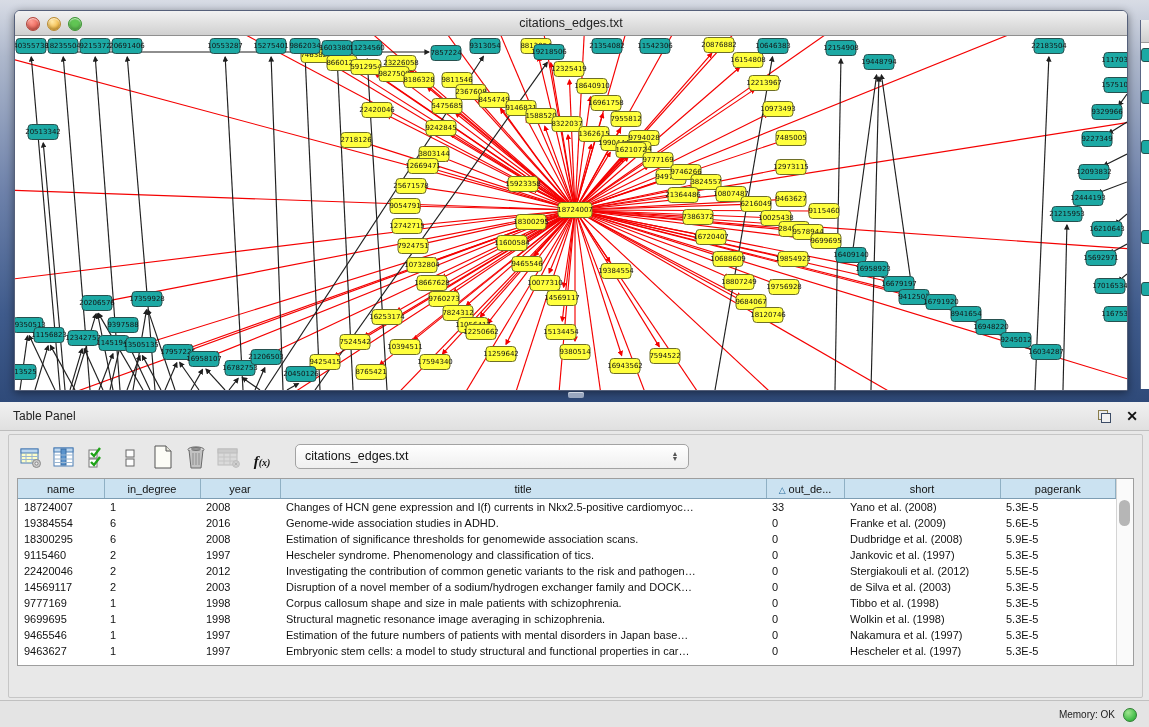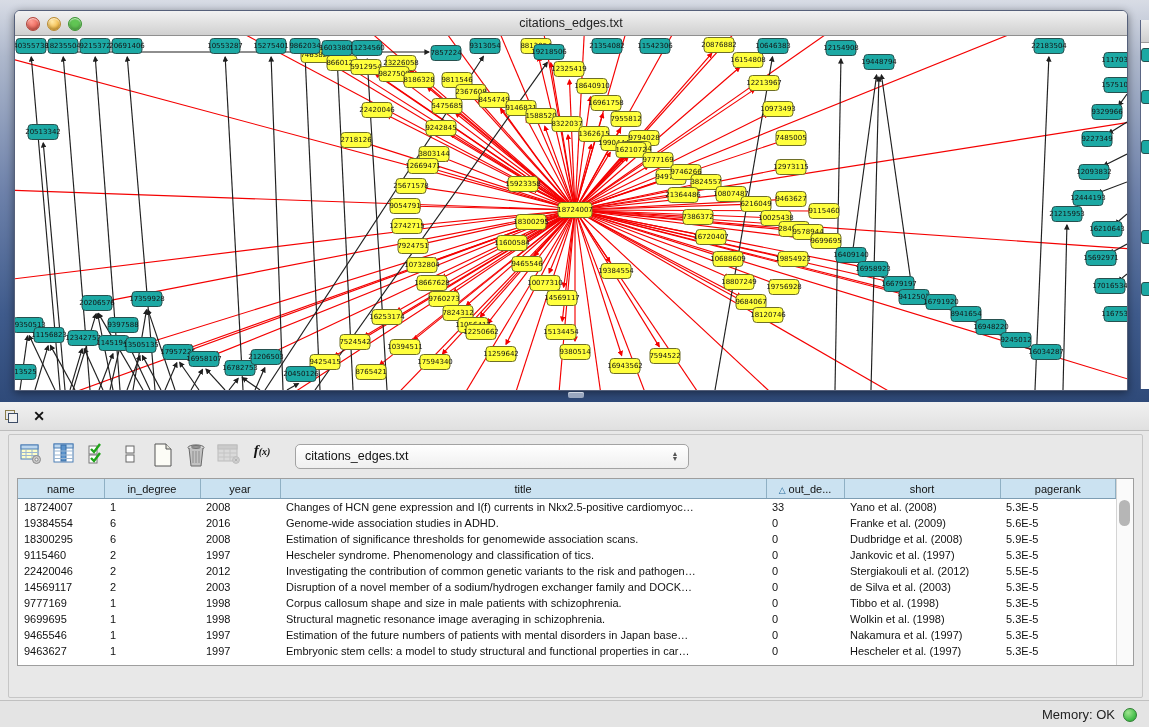--- a/index.html
+++ b/index.html
@@ -43,21 +43,21 @@
   .tp-btn{width:22px;height:18px;display:flex;align-items:center;justify-content:center;margin-right:6px;cursor:default;}
   .float-ic{position:relative;width:13px;height:13px;}
   .float-ic .sq1{position:absolute;left:0;top:0;width:8px;height:8px;border:1.4px solid #8a7d4a;}
   .float-ic .sq2{position:absolute;right:0;bottom:0;width:8px;height:8px;border:1.4px solid #3c4c66;background:#f1f1f1;}
   .x-ic{font-size:14px;font-weight:bold;color:#111;line-height:1;}
 
   .tp-body{position:absolute;left:8px;top:434px;width:1133px;height:262px;
     background:#e8e8e8;border:1px solid #c6c6c6;border-radius:2px;}
 
   .toolbar{height:42px;display:flex;align-items:center;padding-left:8px;}
-  .tbtn{width:28px;height:28px;display:flex;align-items:flex-start;justify-content:center;margin-right:5px;}
+  .tbtn{width:28px;height:28px;display:flex;align-items:flex-end;justify-content:center;margin-right:5px;}
   .tbtn svg{display:block;}
   .fx{font-family:"Liberation Serif",serif;font-style:italic;font-weight:bold;font-size:15px;color:#111;}
   .fx small{font-size:10px;font-weight:bold;}
   .combo{margin-left:14px;width:392px;height:23px;border:1px solid #a3a3a3;border-radius:5px;
     background:linear-gradient(180deg,#ffffff,#efefef);display:flex;align-items:center;position:relative;}
   .combo .val{font-size:12.5px;color:#111;padding-left:9px;flex:1;}
   .combo .steppers{width:18px;display:flex;flex-direction:column;align-items:center;line-height:5px;padding-right:4px;}
   .combo .steppers span{font-size:7px;color:#555;}
 
   .table-box{position:absolute;left:8px;top:43px;width:1115px;height:186px;background:#fff;border:1px solid #9e9e9e;}
@@ -70,21 +70,21 @@
   .vthumb{position:absolute;left:2px;top:21px;width:11px;height:26px;border-radius:6px;background:#b6b6b6;}
 
   .tabs-row{position:absolute;left:0;top:243px;width:100%;display:flex;justify-content:center;}
   .seg{display:flex;border:1px solid #9c9c9c;border-radius:5px;overflow:hidden;background:#fcfcfc;box-shadow:0 1px 0 rgba(255,255,255,.6);}
   .seg .tab{font-size:11.5px;padding:3px 14px;color:#111;border-right:1px solid #b5b5b5;background:linear-gradient(180deg,#fdfdfd,#f1f1f1);}
   .seg .tab:last-child{border-right:none;}
   .seg .tab.active{background:linear-gradient(180deg,#8a8a8a,#6f6f6f);color:#efefef;}
 
   .status-bar{position:absolute;left:0;top:700px;width:1149px;height:27px;background:#e4e4e4;border-top:1px solid #c0c0c0;
     display:flex;align-items:center;justify-content:flex-end;}
-  .status-bar .mem{font-size:13px;color:#222;margin-right:8px;}
+  .status-bar .mem{font-size:10px;color:#222;margin-right:8px;}
   .mem-dot{width:12px;height:12px;border-radius:50%;margin-right:12px;border:1px solid #2e7d32;
     background:radial-gradient(circle at 35% 30%,#9fe58f,#44be4a 65%,#2f9c38);}
 </style>
 </head>
 <body>
 
 <div class="desktop">
   <div class="frame">
     <div class="titlebar">
       <div class="lights">
@@ -845,20 +845,21 @@
     <span class="nub" style="top:210px"></span>
     <span class="nub" style="top:262px"></span>
   </div>
 
   <div class="splitter">
     <span class="grip"></span>
   </div>
 </div>
 
 <div class="tp-header">
+  <span class="tp-title">Table Panel</span>
   <span class="tp-btn">
     <span class="float-ic">
         <span class="sq1"></span>
         <span class="sq2"></span>
       </span>
   </span>
   <span class="tp-btn">
     <span class="x-ic">✕</span>
   </span>
 </div>

